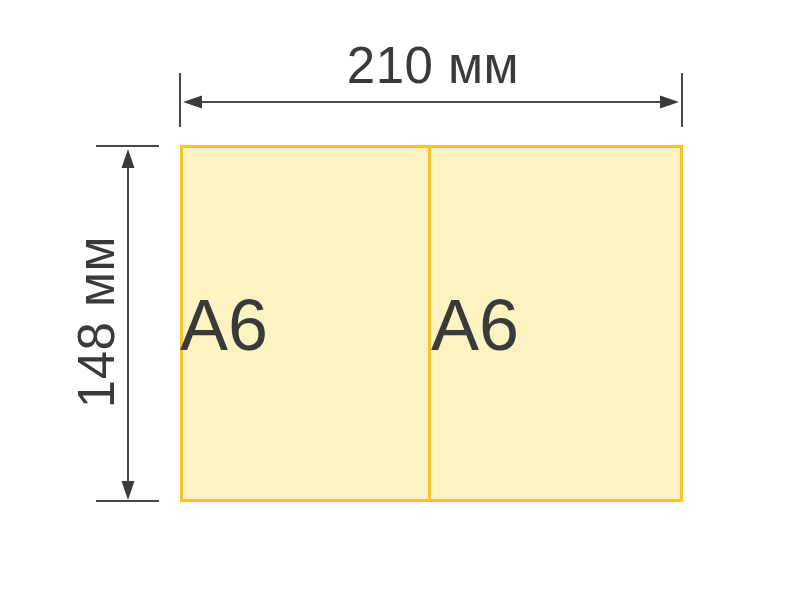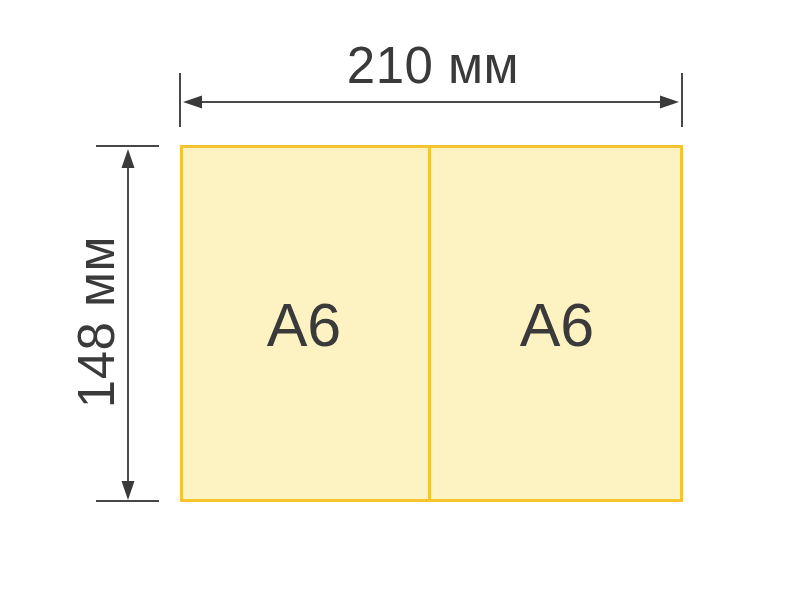--- a/index.html
+++ b/index.html
@@ -24,23 +24,22 @@
     position: absolute;
     left: 428px; top: 145px;
     width: 3px; height: 357px;
     background: #F6C42F;
   }
   .cell-label {
     position: absolute;
     top: 283px;
     height: 84px;
     line-height: 84px;
-    font-size: 61px;
+    font-size: 72px;
     color: #3A3A3A;
-    text-align: center;
     white-space: nowrap;
   }
   .cell-label.left  { left: 180px; width: 248px; }
   .cell-label.right { left: 431px; width: 252px; }
   
   .dim-label {
     position: absolute;
     font-size: 51px;
     color: #3A3A3A;
     text-align: center;

